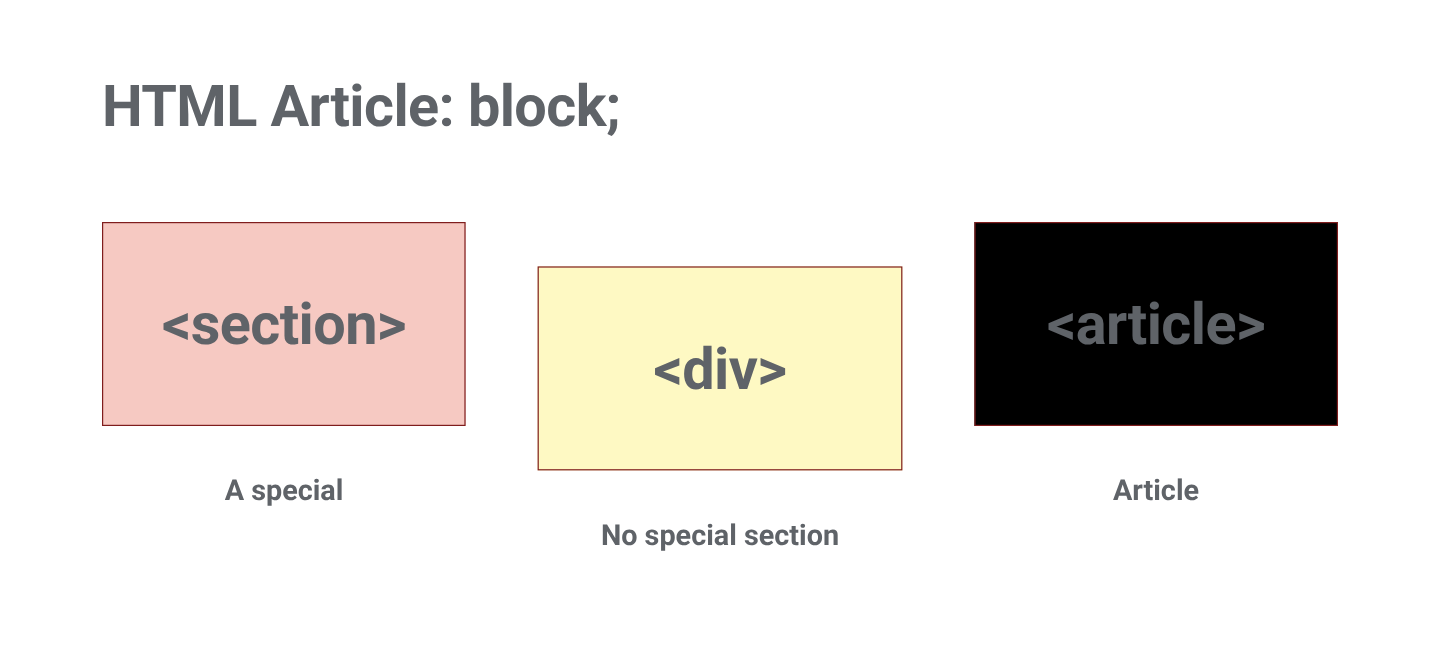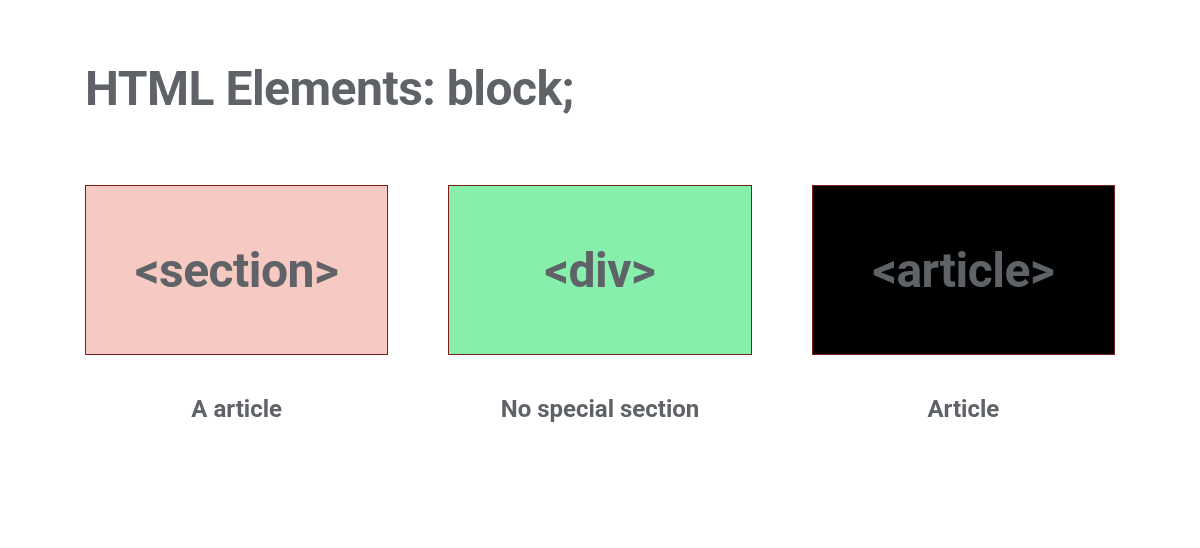--- a/index.html
+++ b/index.html
@@ -38,39 +38,39 @@
       border: 1px solid #7f1d1d;
       display: flex;
       align-items: center;
       justify-content: center;
       font-size: 48px;
       font-weight: 700;
       color: #5f6368;
       letter-spacing: -0.5px;
     }
     .card.section { background: #f6c9c2; }
-    .card.div     { background: #86efac; }
+    .card.div     { background: #fef9c3; margin-top: 37px; }
     .card.article { background: #000000; }
     .caption {
       margin-top: 40px;
       font-size: 24px;
       font-weight: 700;
       color: #5f6368;
     }
   </style>
 </head>
 <body>
 
-<h1 class="title">HTML Elements: block;</h1>
+<h1 class="title">HTML Article: block;</h1>
 
 <div class="row">
 
   <div class="card-wrap">
     <div class="card section">&lt;section&gt;</div>
-    <div class="caption">A article</div>
+    <div class="caption">A special</div>
   </div>
 
   <div class="card-wrap">
     <div class="card div">&lt;div&gt;</div>
     <div class="caption">No special section</div>
   </div>
 
   <div class="card-wrap">
     <div class="card article">&lt;article&gt;</div>
     <div class="caption">Article</div>

